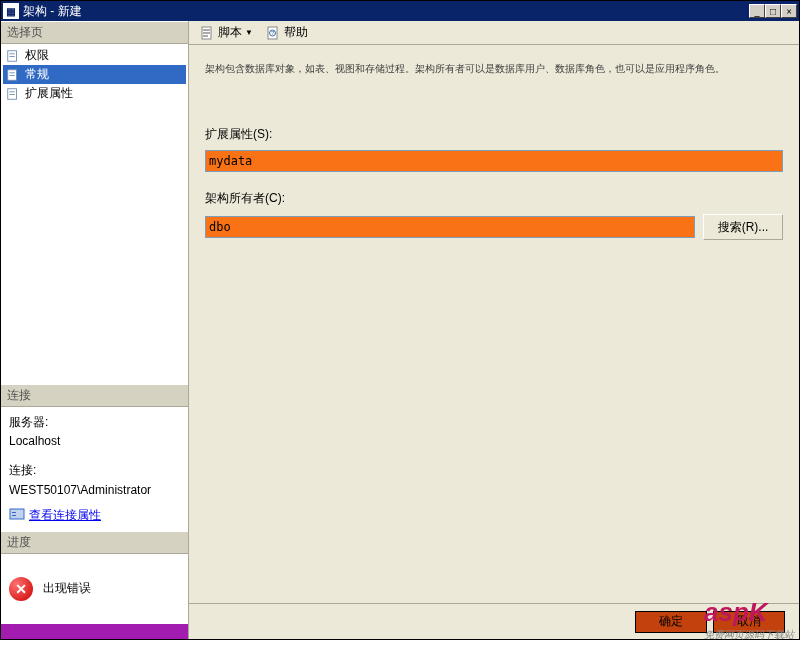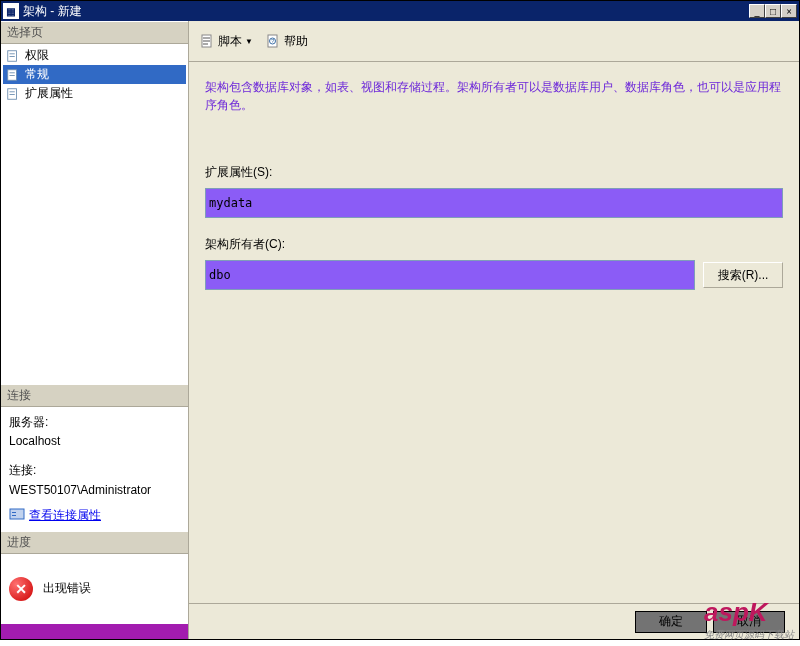--- a/index.html
+++ b/index.html
@@ -19,33 +19,33 @@
 .side-item .ic { width: 16px; height: 16px; display: inline-flex; align-items: center; justify-content: center; }
 .side-item .ic svg { width: 14px; height: 14px; }
 .conn-section { background: #fff; padding: 6px 8px; font-size: 12px; line-height: 1.6; }
 .conn-section .label { color: #000; }
 .conn-link { display: flex; align-items: flex-start; gap: 4px; margin-top: 6px; }
 .conn-link a { color: #0000ee; text-decoration: underline; cursor: pointer; }
 .conn-link .ic { width: 16px; height: 16px; display: inline-flex; align-items: center; justify-content: center; }
 .progress-section { background: #fff; padding: 8px; display: flex; align-items: center; gap: 10px; min-height: 70px; }
 .error-icon { width: 24px; height: 24px; border-radius: 50%; background: radial-gradient(circle at 30% 30%, #ff7070, #cc0000); display: flex; align-items: center; justify-content: center; color: #fff; font-weight: bold; font-size: 14px; }
 .main { flex: 1; display: flex; flex-direction: column; background: #ece9d8; }
-.toolbar { height: 41px; background: #ece9d8; border-bottom: 1px solid #aca899; display: flex; align-items: center; padding: 0 6px; gap: 4px; }
+.toolbar { height: 24px; background: #ece9d8; border-bottom: 1px solid #aca899; display: flex; align-items: center; padding: 0 6px; gap: 4px; }
 .toolbar .tbtn { display: flex; align-items: center; gap: 3px; padding: 1px 4px; cursor: pointer; }
 .toolbar .tic { width: 16px; height: 16px; display: inline-flex; align-items: center; justify-content: center; }
 .toolbar .drop { font-size: 8px; }
 .content { flex: 1; padding: 16px 16px 12px 16px; background: #ece9d8; display: flex; flex-direction: column; }
-.desc { font-size: 12px; color: #6d28d9; line-height: 1.5; margin-bottom: 50px; }
+.desc { font-size: 10px; color: #404040; line-height: 1.5; margin-bottom: 50px; }
 .field-row { margin-bottom: 4px; }
 .field-label { font-size: 12px; display: block; margin-bottom: 3px; }
 .field-input-row { display: flex; gap: 8px; align-items: center; margin-bottom: 18px; }
-.text-input { flex: 1; border: 1px solid #7f9db9; background: #8b5cf6; height: 30px; padding: 1px 3px; font-family: SimSun, monospace; font-size: 12px; }
+.text-input { flex: 1; border: 1px solid #7f9db9; background: #f97316; height: 22px; padding: 1px 3px; font-family: SimSun, monospace; font-size: 12px; }
 .search-btn { width: 80px; height: 26px; background: #ece9d8; border: 1px solid #aca899; border-top-color: #fff; border-left-color: #fff; cursor: pointer; font-size: 12px; padding: 0 6px; }
 .footer { height: 36px; border-top: 1px solid #aca899; display: flex; justify-content: flex-end; align-items: center; padding: 0 14px; gap: 6px; background: #ece9d8; }
-.footer button { width: 72px; height: 22px; background: #737373; border: 1px solid #000; cursor: pointer; font-size: 12px; }
+.footer button { width: 72px; height: 22px; background: #c2410c; border: 1px solid #000; cursor: pointer; font-size: 12px; }
 .watermark { position: absolute; right: 6px; bottom: 4px; font-style: italic; font-family: Arial; pointer-events: none; }
 .watermark .big { font-size: 26px; font-weight: bold; color: #be185d; font-style: italic; }
 .watermark .small { font-size: 10px; color: #888; }
 </style>
 </head>
 <body>
 
 <div class="window">
   <div class="titlebar">
     <span class="icon">▦</span>

